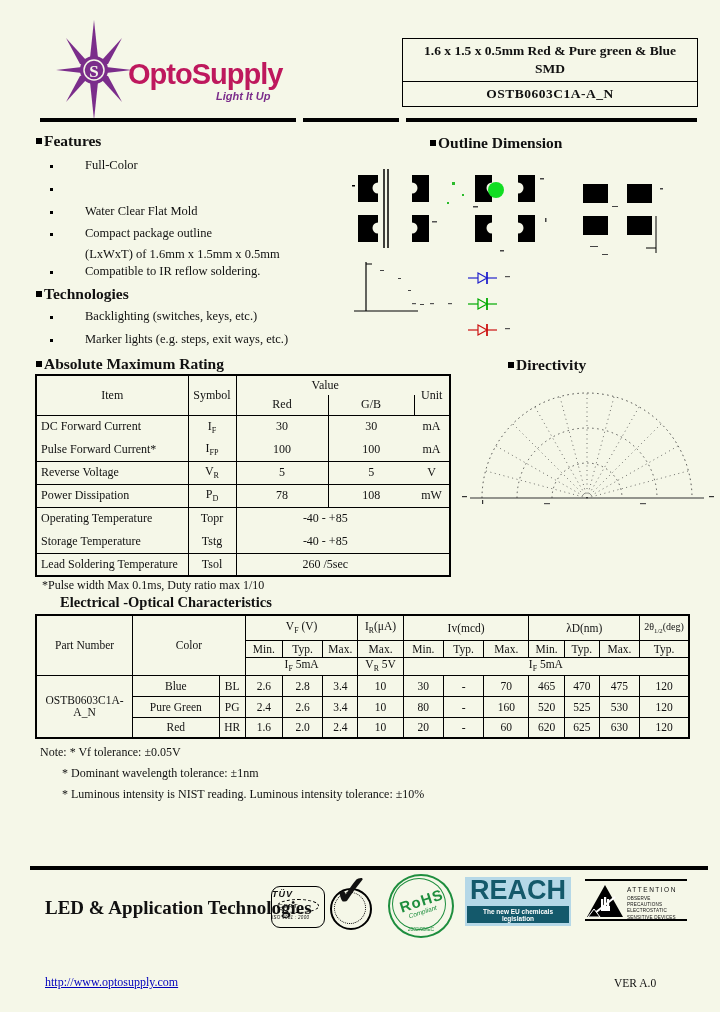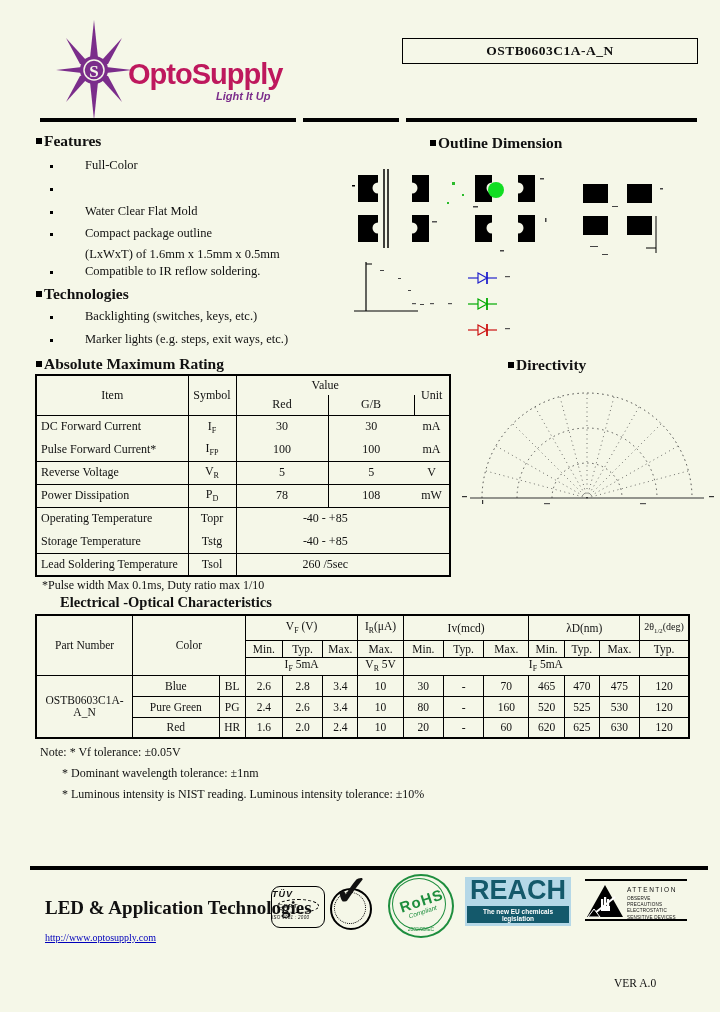--- a/index.html
+++ b/index.html
@@ -77,21 +77,21 @@
   .reach .s{position:absolute;left:2px;right:2px;bottom:3px;background:#14596b;color:#fff;
             font-family:"Liberation Sans","DejaVu Sans",sans-serif;font-weight:bold;font-size:6.5px;
             text-align:center;padding:1.5px 0;}
 
   .esd{position:absolute;left:585px;top:879px;width:102px;height:44px;
        font-family:"Liberation Sans","DejaVu Sans",sans-serif;}
   .esd .line{position:absolute;left:0;width:100%;height:2px;background:#000;}
   .esd .att{position:absolute;left:42px;top:7px;font-size:6.5px;letter-spacing:1.5px;}
   .esd .sm{position:absolute;left:42px;top:17px;font-size:4.6px;line-height:1.35;letter-spacing:.2px;}
 
-  .url{position:absolute;left:45px;top:932px;font-size:10px;color:#0000bb;text-decoration:underline;}
+  .url{position:absolute;left:45px;top:975px;font-size:12px;color:#0000bb;text-decoration:underline;}
   .ver{position:absolute;left:614px;top:977px;font-size:11.5px;}
 </style>
 </head>
 <body>
 
 <div class="page">
 
   <svg class="abs" style="left:48px;top:20px;" width="92" height="100" viewBox="0 0 92 100">
     <g fill="#7b2d8b">
       <polygon points="46,0 50,38 46,48 42,38"></polygon>
@@ -104,20 +104,21 @@
       <polygon points="74,82 54,60 52,54 60,56"></polygon>
       <circle cx="46" cy="50" r="14"></circle>
     </g>
     <circle cx="46" cy="50" r="10" fill="none" stroke="#f5f7e8" stroke-width="1.5"></circle>
     <text x="46" y="57" text-anchor="middle" font-size="17" font-weight="bold" font-family="Liberation Serif, serif" fill="#f5f7e8">S</text>
   </svg>
   <div class="brand-text">OptoSupply</div>
   <div class="tagline">Light It Up</div>
 
   <div class="titlebox">
+    <div class="t1">1.6 x 1.5 x 0.5mm Red &amp; Pure green &amp; Blue SMD</div>
     <div class="t2">OSTB0603C1A-A_N</div>
   </div>
 
   <div class="hrule" style="left:40px;width:256px;"></div>
   <div class="hrule" style="left:303px;width:96px;"></div>
   <div class="hrule" style="left:406px;width:291px;"></div>
 
   <div class="sechead" style="left:36px;top:132px;">
     <span class="hsq"></span><span>Features</span>
   </div>

